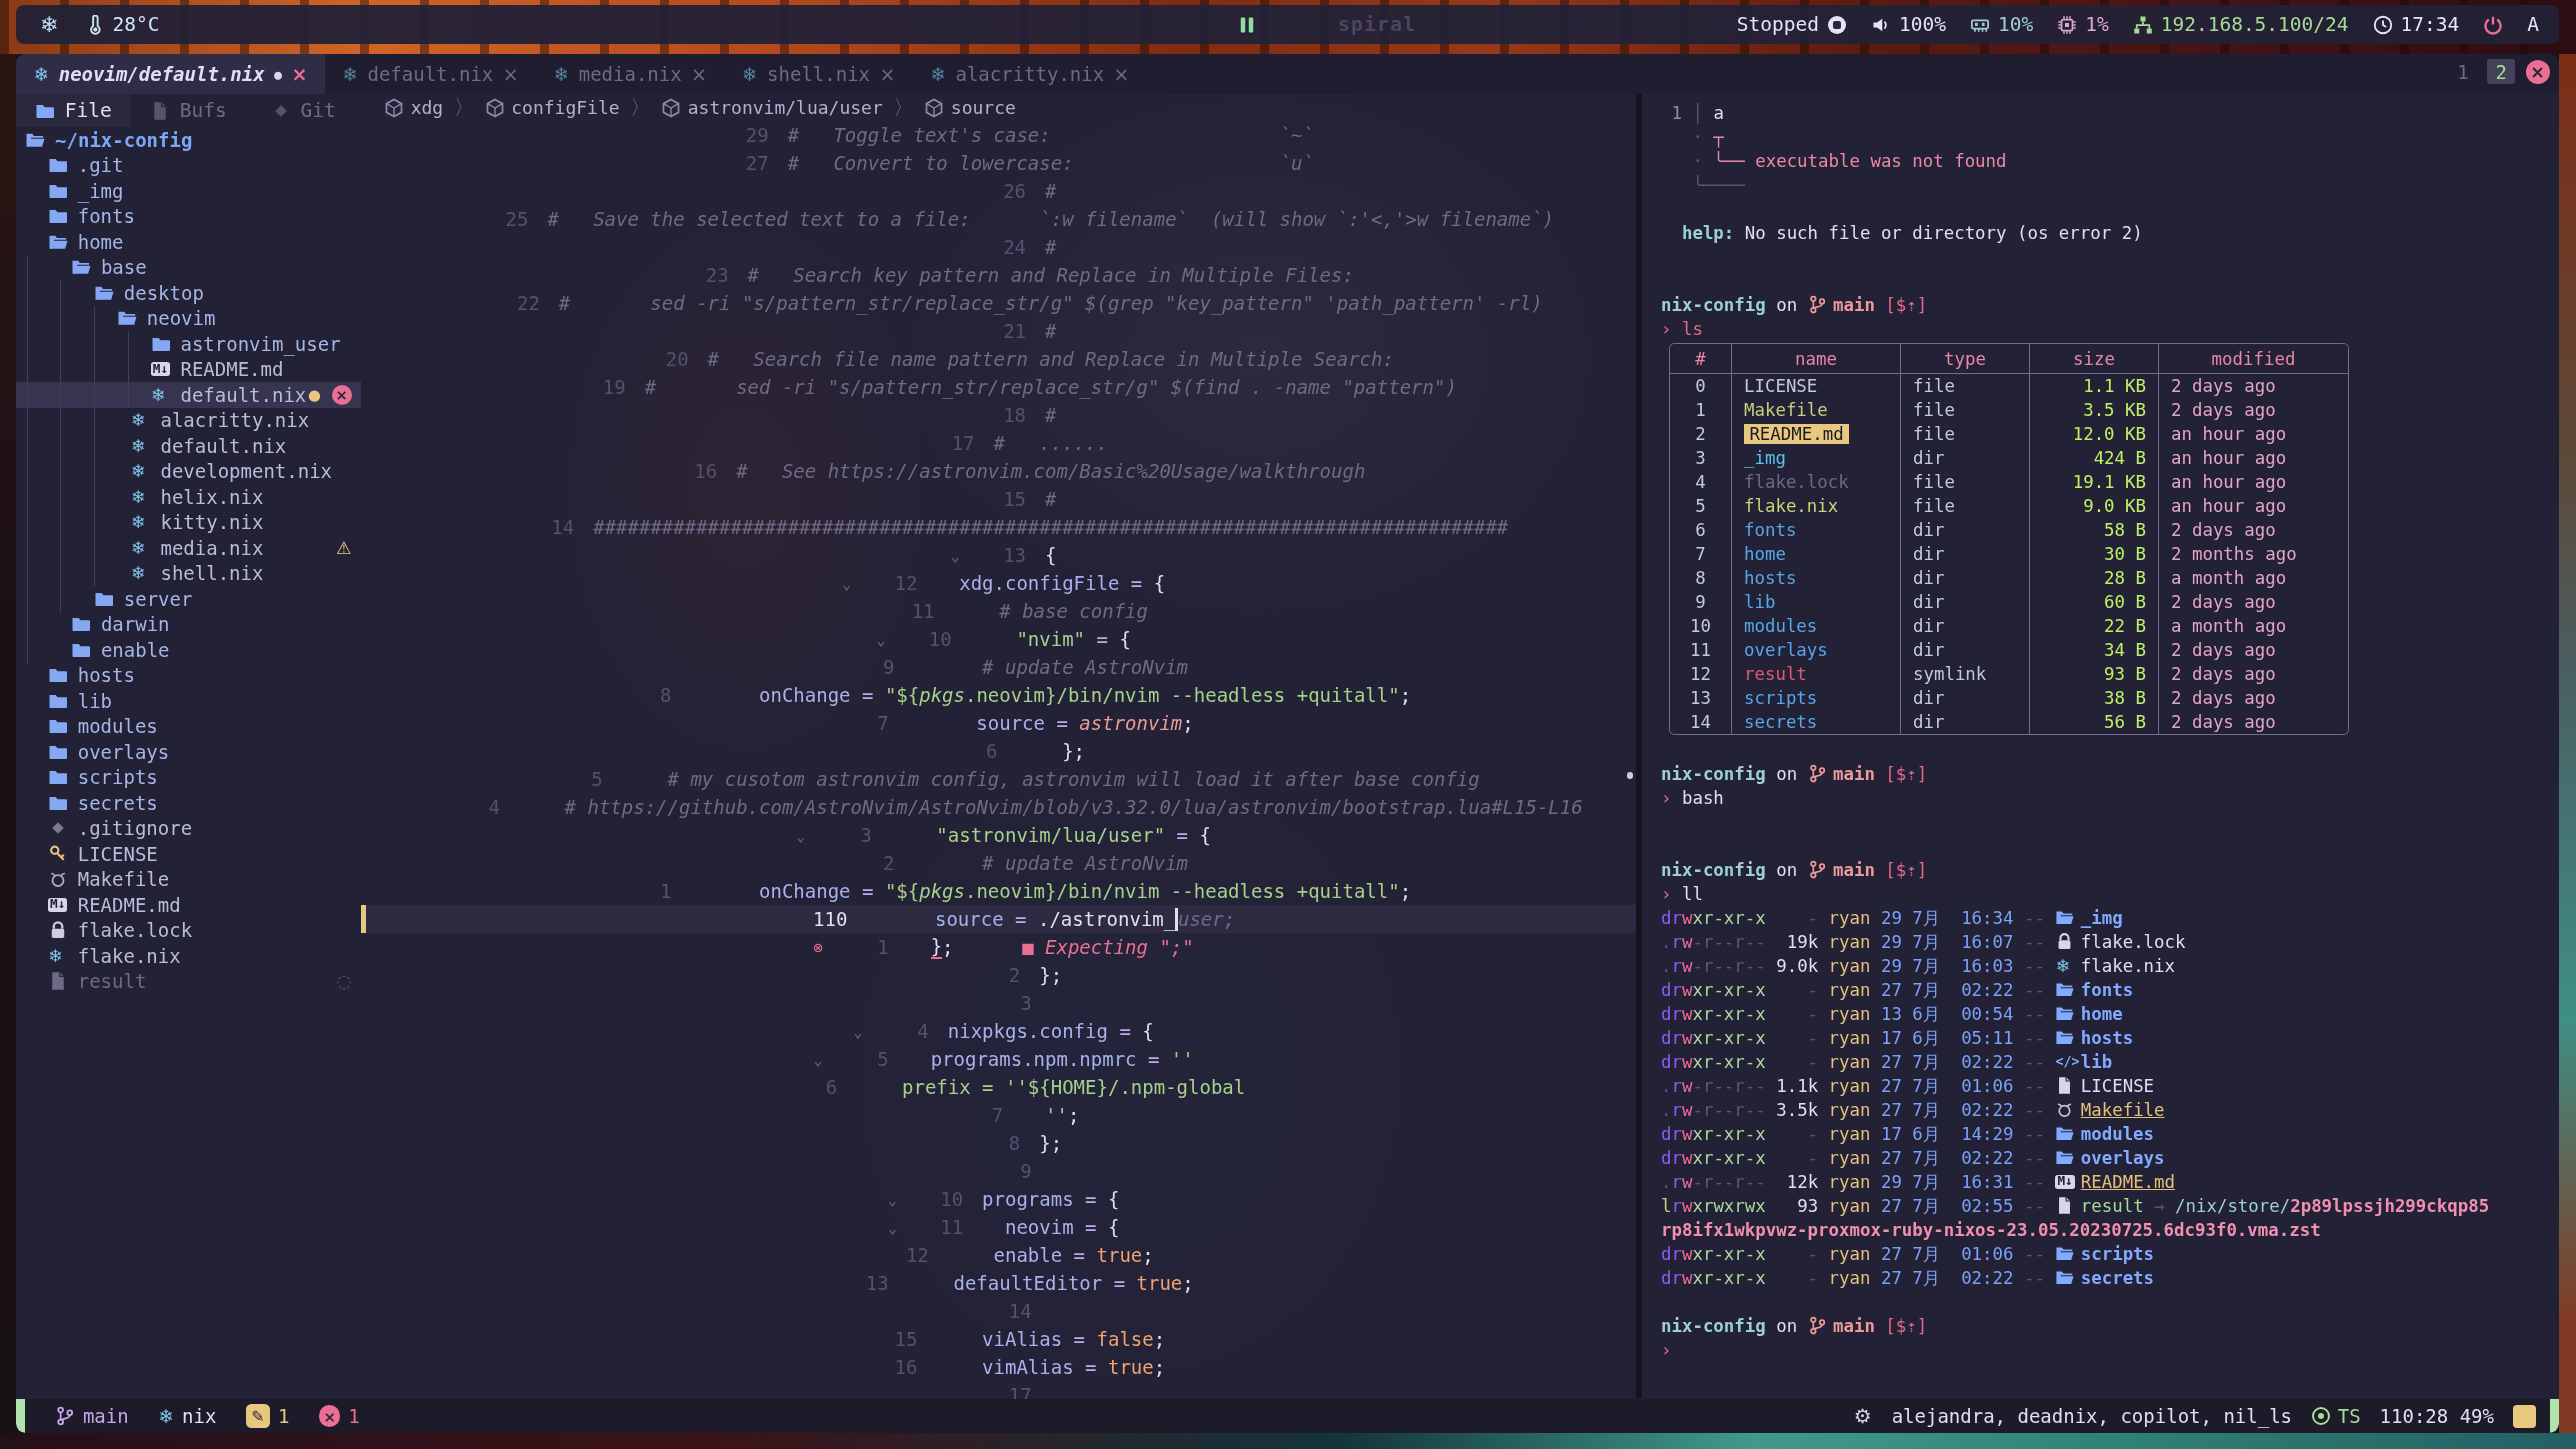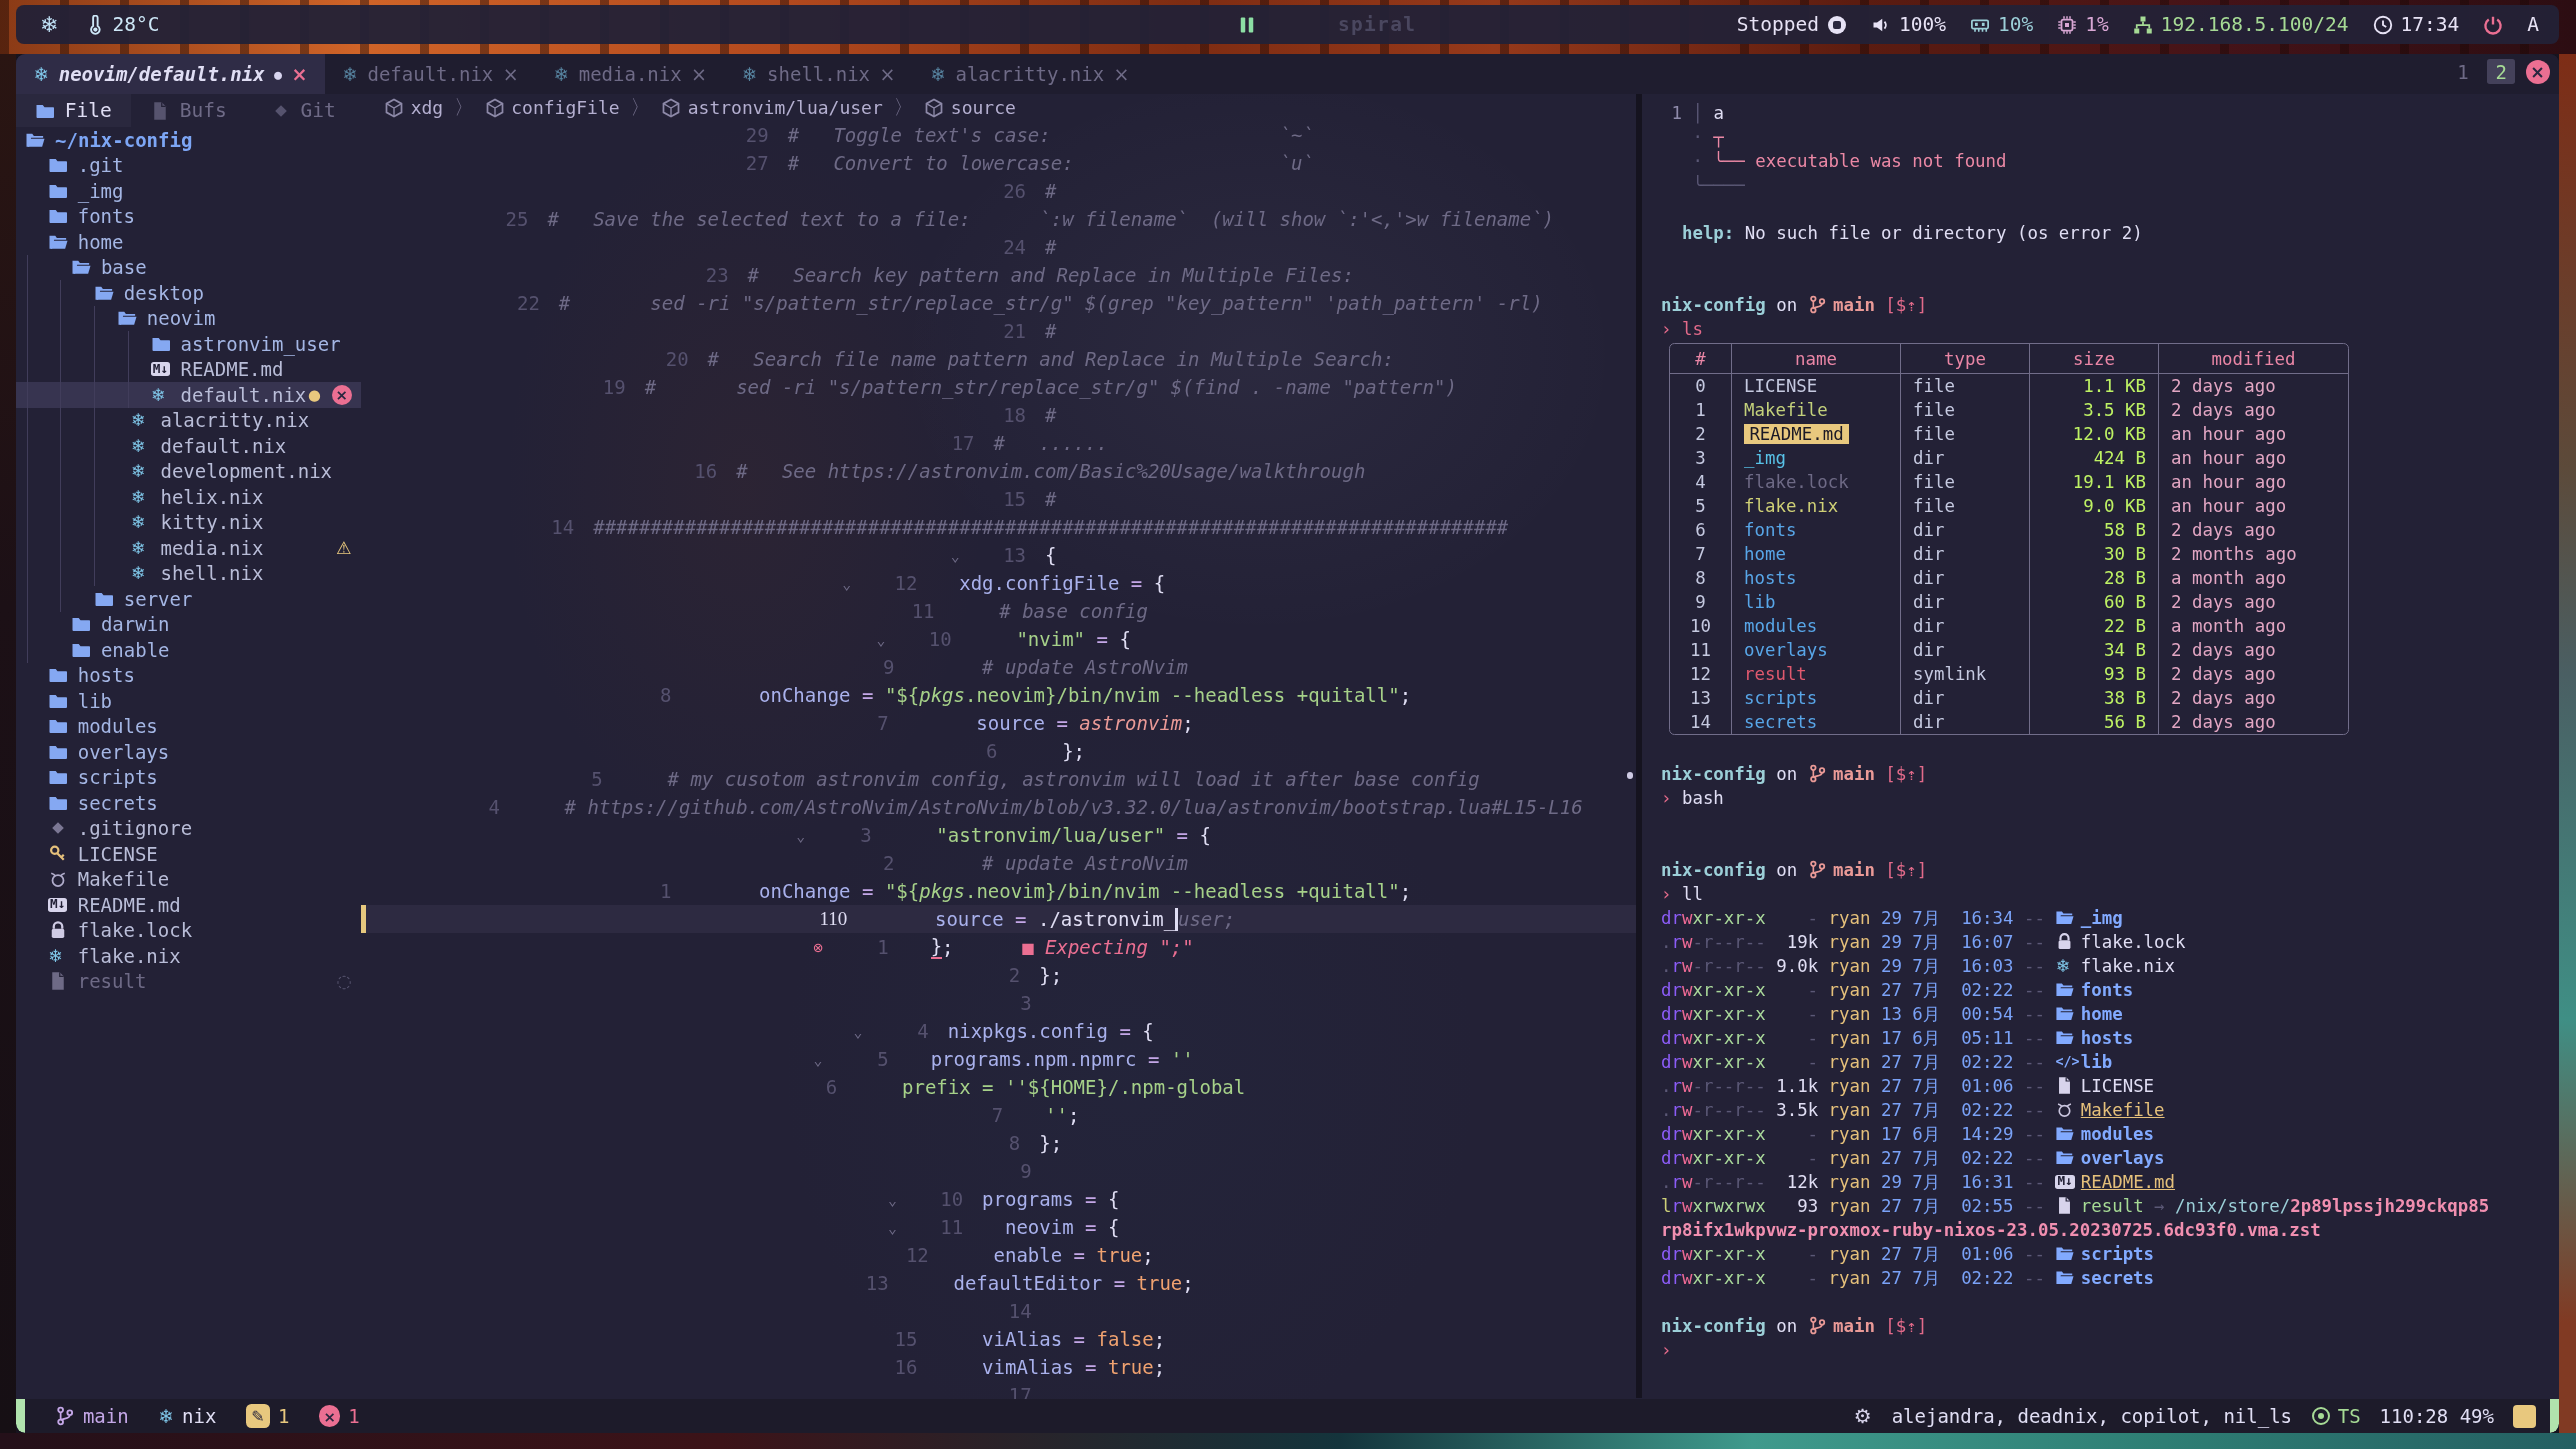--- a/index.html
+++ b/index.html
@@ -79,21 +79,21 @@
   .md-badge { background:#d8d5ec; color:#232136; font-weight:bold; font-size:12.7px; border-radius:2.7px; padding:0.7px 2px; line-height:1; }
 
   
   #editor { width:1275px; flex:none; display:flex; flex-direction:column; position:relative; }
   #breadcrumb { height:30px; display:flex; align-items:center; gap:10.7px; padding-left:23px; font-size:18px; color:#b4afd0; }
   #breadcrumb .sep { color:#6e6a86; font-family:"DejaVu Sans",sans-serif; font-size:20px; }
   #breadcrumb .cube { color:#8d89a8; }
   #code { position:relative; flex:1; font-size:19px; }
   .cline { height:28px; display:flex; align-items:center; position:relative; white-space:pre;justify-content:center; }
   .cline.current { background:#2d2a41; }
-  .cline.current .lnum { color:#e0def4;font-family:Liberation Serif, serif; }
+  .cline.current .lnum { color:#e0def4; }
   .curbar { position:absolute; left:0; top:0; width:4.7px; height:100%; background:#e6c87e; }
   .fold { flex:none; width:29.5px; text-align:center; color:#6e6a86; font-size:14.8px; }
   .lnum { flex:none; width:56px; text-align:right; color:#55516e; padding-right:0; }
   .lgap { flex:none; width:19px; }
   .cseg-c{color:#6e6a86;font-style:italic}
   .cseg-t{color:#e0def4}
   .cseg-f{color:#a9b1ec}
   .cseg-o{color:#c4a7e7}
   .cseg-s{color:#a6d189}
   .cseg-si{color:#a6d189;font-style:italic}

